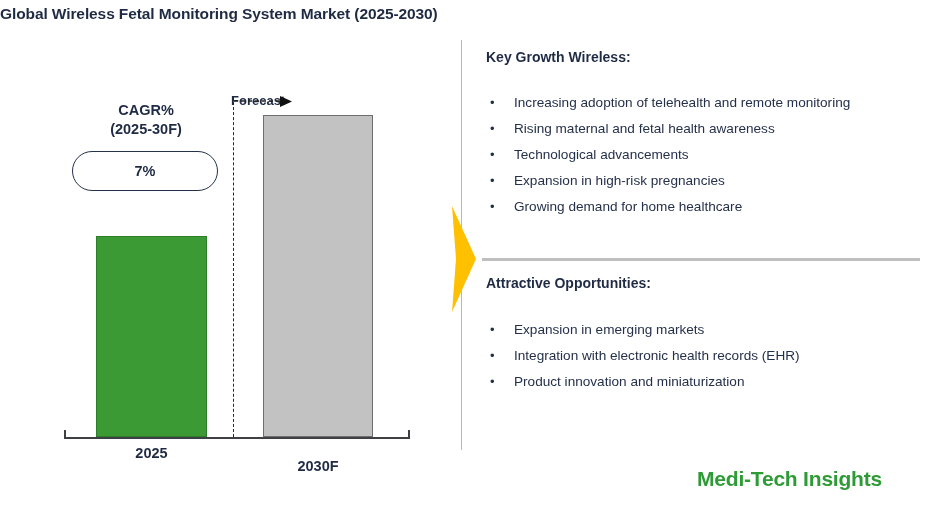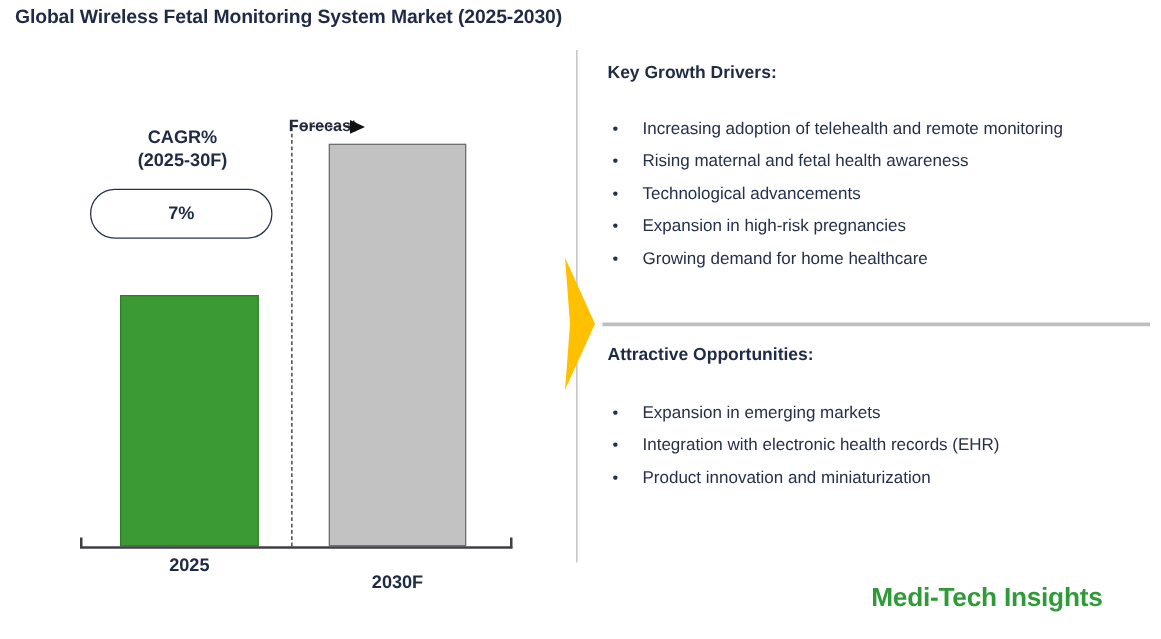--- a/index.html
+++ b/index.html
@@ -12,21 +12,21 @@
     height: 511px;
     position: relative;
     overflow: hidden;
     font-family: "Liberation Sans", sans-serif;
     color: #1F2A44;
   }
 
   
   #page-title {
     position: absolute;
-    left: 12px;
+    left: 0;
     top: 5px;
     font-size: 15.5px;
     font-weight: bold;
     color: #1F2A44;
     letter-spacing: -0.1px;
     white-space: nowrap;
   }
 
   
   #chart-panel {
@@ -275,21 +275,21 @@
 
 <svg id="yellow-chevron" viewBox="0 0 26 106" preserveAspectRatio="none">
   <polygon points="2,0 26,53 2,106 6,53" fill="#FFC000"></polygon>
 </svg>
 
 <div id="section-divider"></div>
 
 <div id="right-panel">
 
   <div id="drivers-block">
-    <div class="section-heading" id="drivers-heading">Key Growth Drivers:</div>
+    <div class="section-heading" id="drivers-heading">Key Growth Wireless:</div>
 
     <ul class="bullet-list" id="drivers-list">
       <li class="bullet-item">
         <span class="bullet-dot">•</span>
         <span>Increasing adoption of telehealth and remote monitoring</span>
       </li>
       <li class="bullet-item">
         <span class="bullet-dot">•</span>
         <span>Rising maternal and fetal health awareness</span>
       </li>

